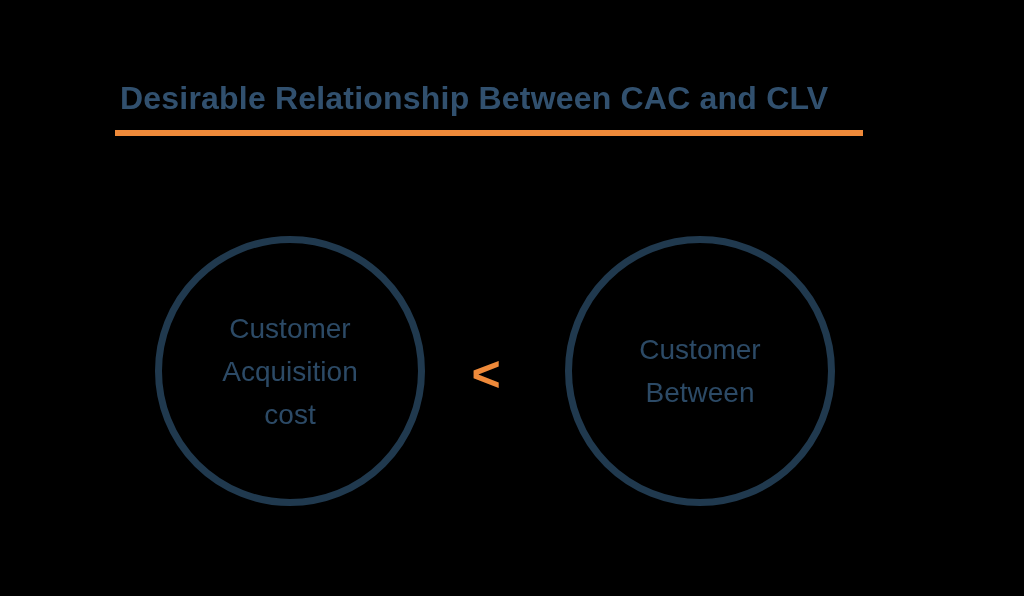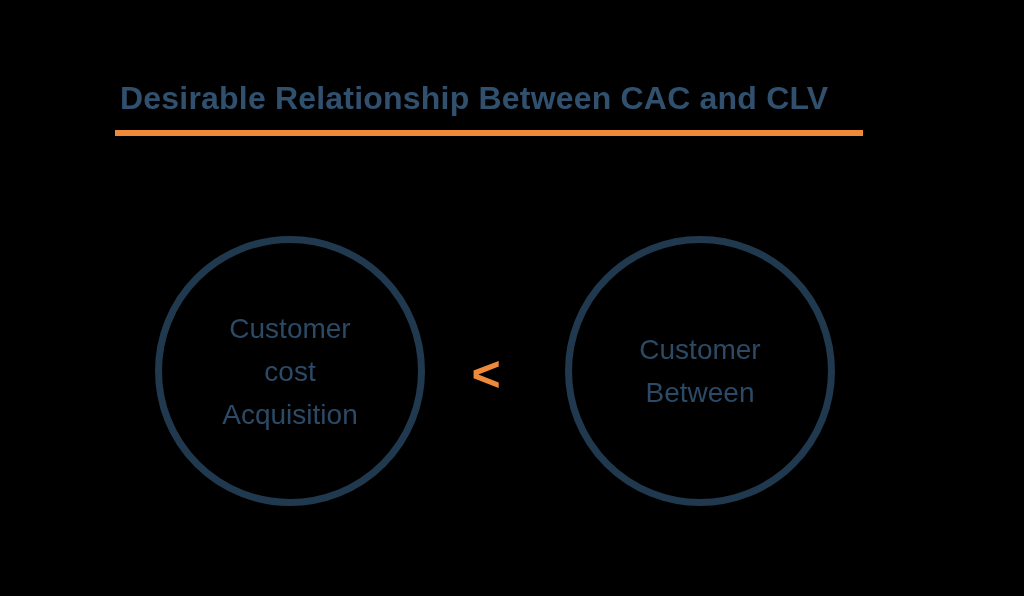--- a/index.html
+++ b/index.html
@@ -85,22 +85,22 @@
 
 <div class="stage">
 
   <h1 class="title">Desirable Relationship Between CAC and CLV</h1>
 
   <div class="title-underline"></div>
 
   <div class="circle circle-left">
     <div class="circle-label">
       <span>Customer</span>
+      <span>Acquisition</span>
       <span>cost</span>
-      <span>Acquisition</span>
     </div>
   </div>
 
   <div class="comparator">&lt;</div>
 
   <div class="circle circle-right">
     <div class="circle-label">
       <span>Customer</span>
       <span>Between</span>
     </div>

